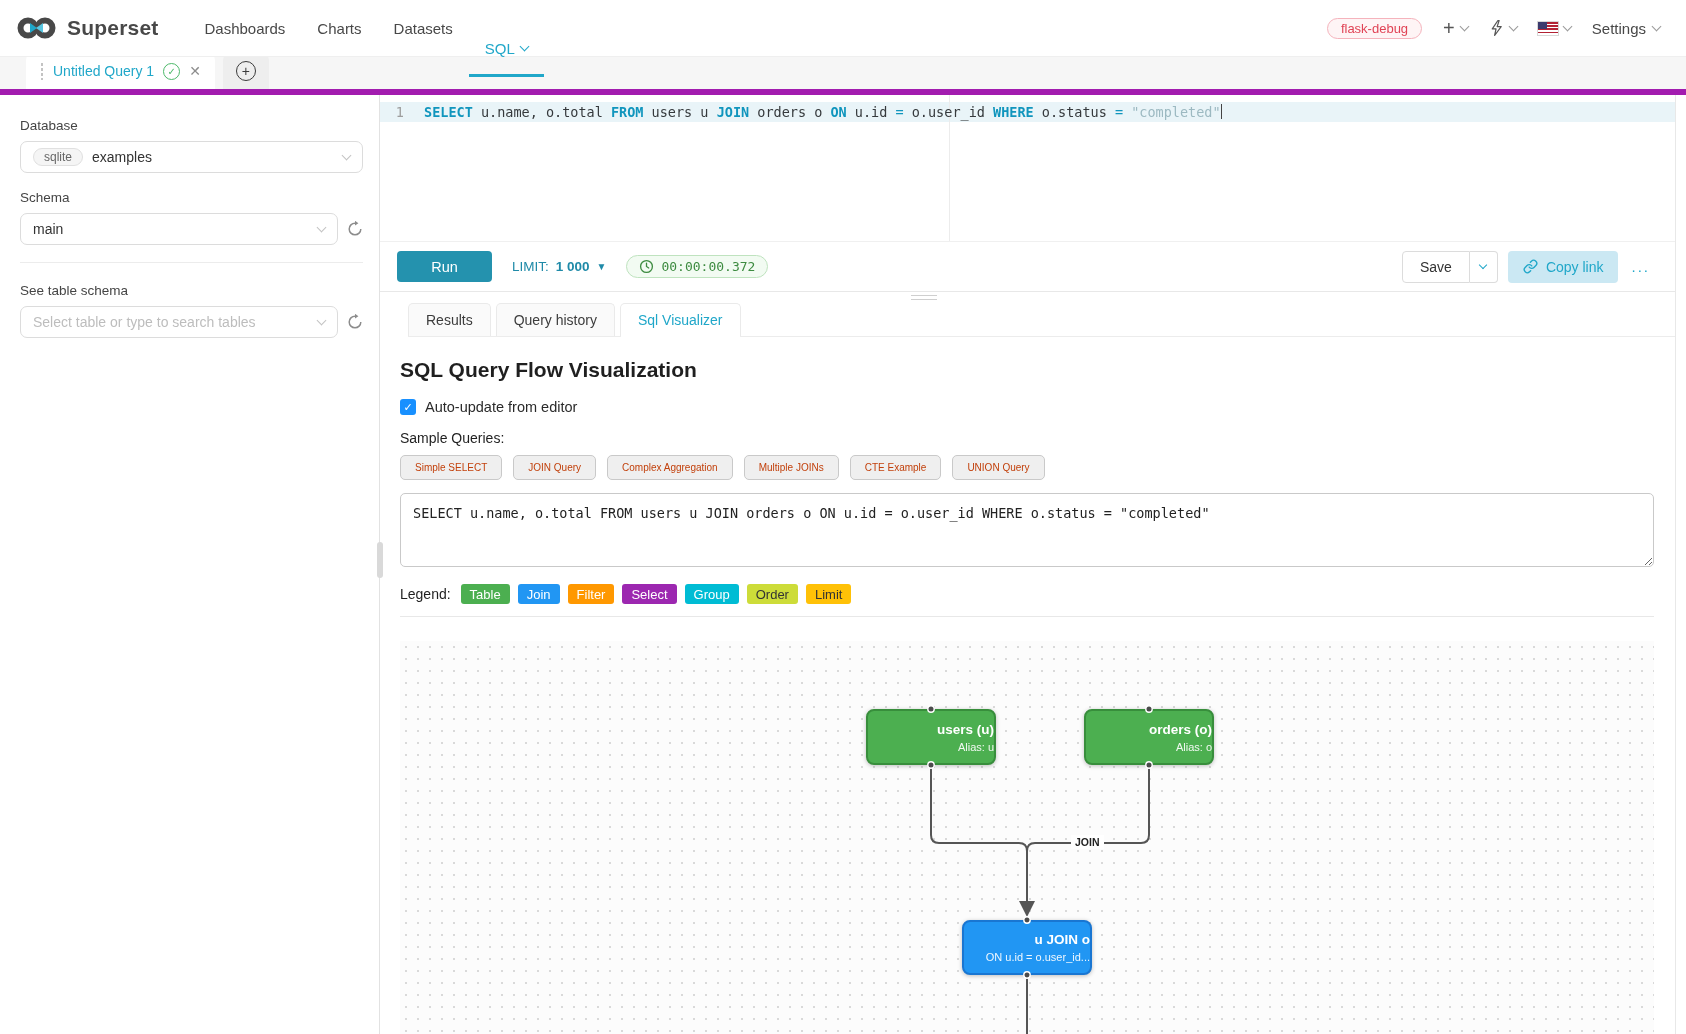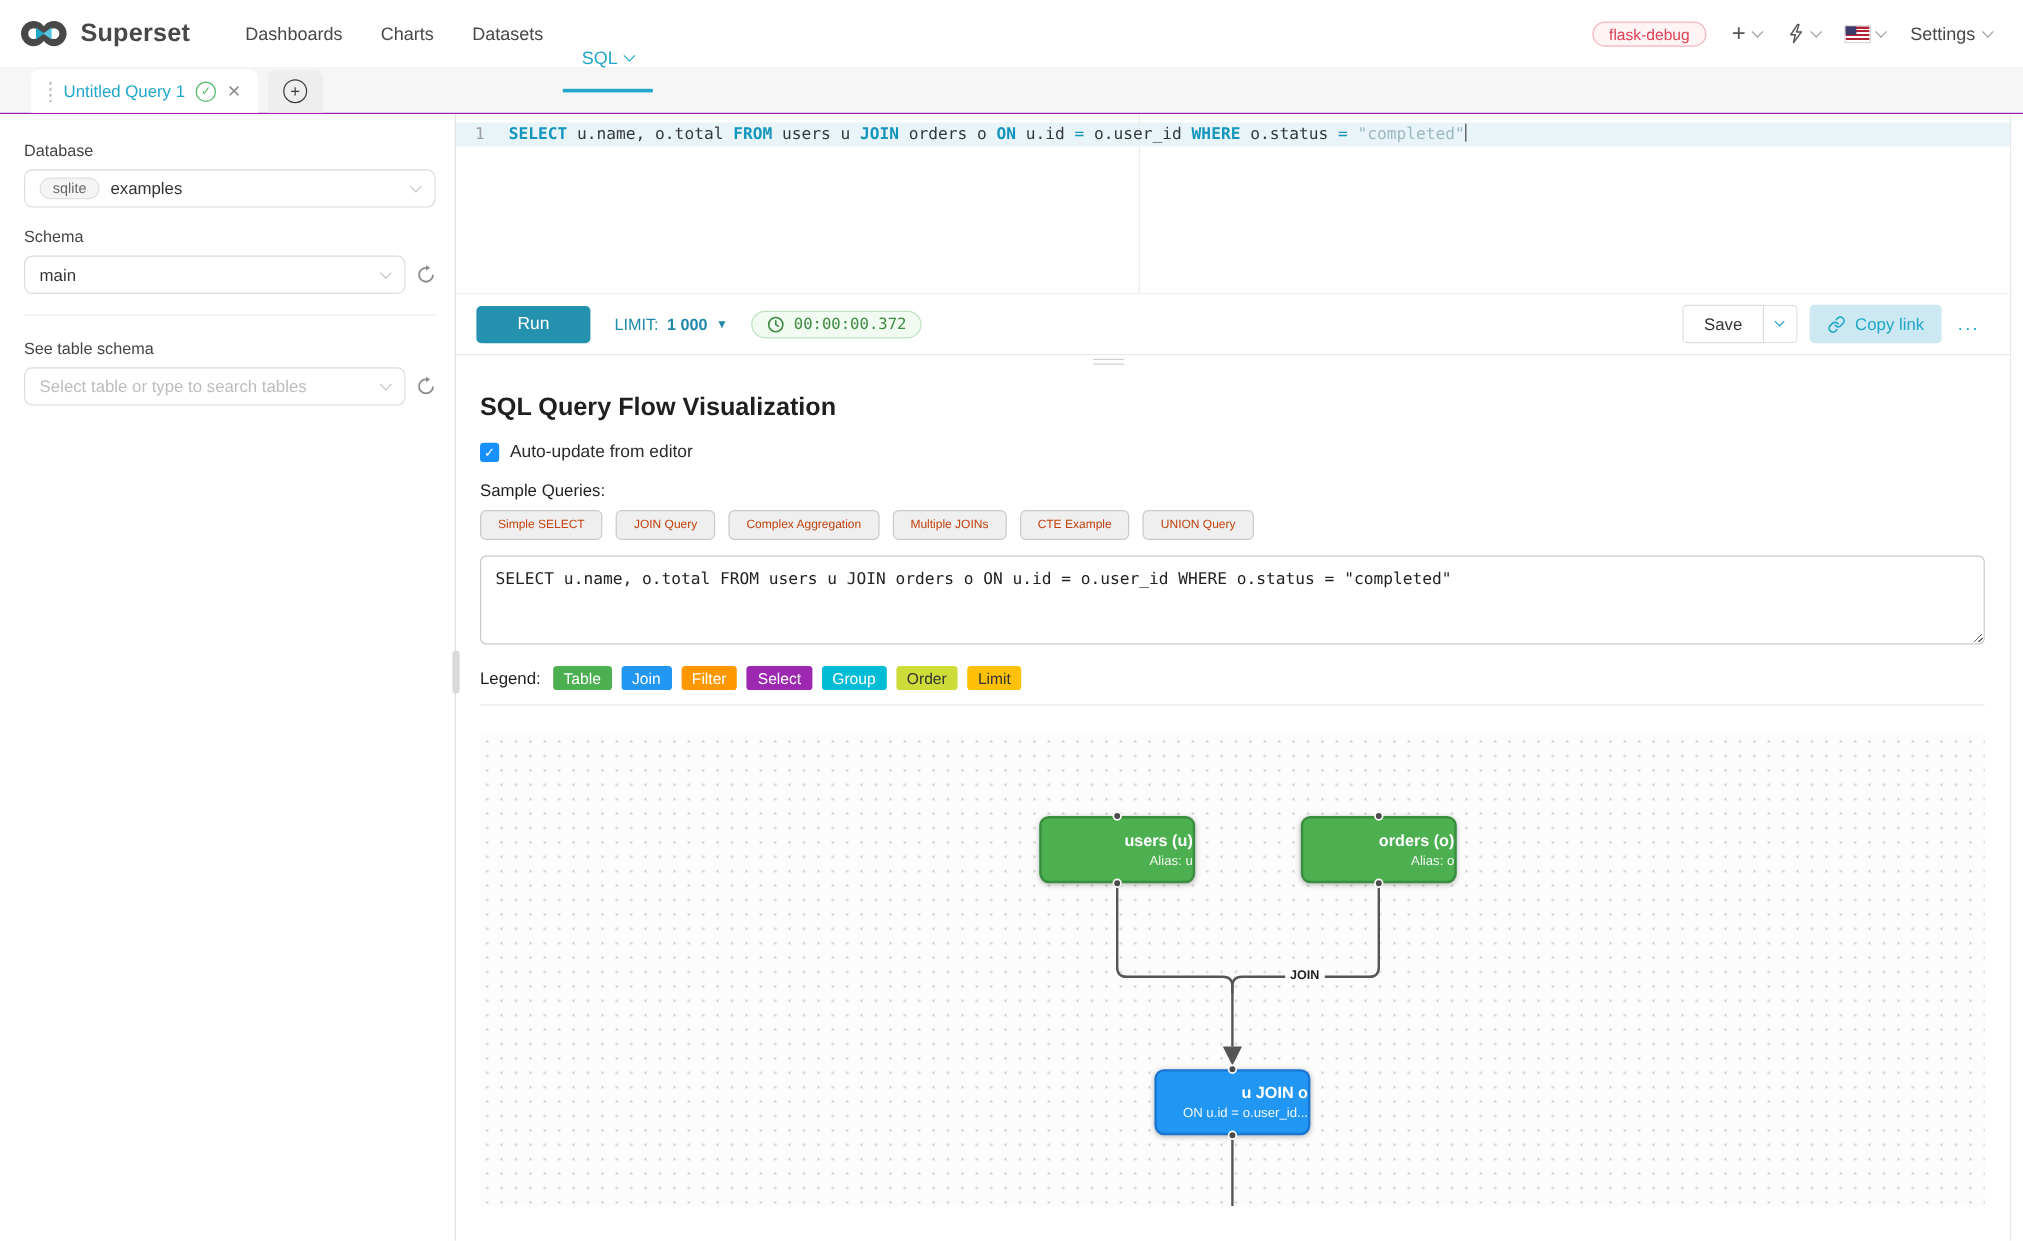--- a/index.html
+++ b/index.html
@@ -23,21 +23,21 @@
     border-radius:12px; padding:2px 13px; }
   .icon-btn { display:flex; align-items:center; gap:6px; cursor:pointer; color:#555; }
   .plus-glyph { font-size:20px; line-height:1; color:#555; }
   .flag { width:20px; height:13px; position:relative; display:inline-block;
     background:repeating-linear-gradient(180deg,#b22234 0 1px,#b22234 1.8px,#fff 1.8px,#fff 3.2px);
     outline:1px solid #d8d8d8; }
   .flag::before { content:""; position:absolute; left:0; top:0; width:9px; height:7px; background:#3c3b6e; }
   .settings { display:flex; align-items:center; gap:7px; font-size:15px; color:#484848; cursor:pointer; }
 
   
-  .tabstrip { height:38px; background:#f6f6f6; border-bottom:1px solid #a21caf;
+  .tabstrip { height:38px; background:#f6f6f6; border-bottom:6px solid #a21caf;
     display:flex; align-items:flex-end; padding-left:26px; }
   .qtab { height:36px; background:#fff; border-radius:7px 7px 0 0; display:flex; align-items:center;
     gap:9px; padding:0 14px; cursor:pointer; }
   .drag-dots { width:4px; height:18px; background-image:radial-gradient(circle,#c3c3c3 1.2px,transparent 1.4px);
     background-size:4px 5px; }
   .qtab-title { font-size:14px; color:#20a7c9; }
   .check-circle { width:17px; height:17px; border:1.5px solid #4db96a; border-radius:50%; color:#4db96a;
     font-size:10px; display:flex; align-items:center; justify-content:center; }
   .tab-close { color:#8c8c8c; font-size:14px; cursor:pointer; }
   .newtab { height:36px; width:46px; background:#eeeeee; border-radius:7px 7px 0 0; margin-left:8px;
@@ -287,20 +287,25 @@
           <span>Copy link</span>
         </button>
         <span class="more-dots">...</span>
       </span>
     </div>
 
     <div class="pane-divider">
       <span class="pane-handle"></span>
     </div>
 
+    <div class="rtabs">
+      <div class="rtab">Results</div>
+      <div class="rtab">Query history</div>
+      <div class="rtab active">Sql Visualizer</div>
+    </div>
 
     <div class="pane-content">
       <div class="viz-title">SQL Query Flow Visualization</div>
 
       <div class="auto-row">
         <span class="checkbox">✓</span>
         <span class="auto-label">Auto-update from editor</span>
       </div>
 
       <div class="samples-label">Sample Queries:</div>

